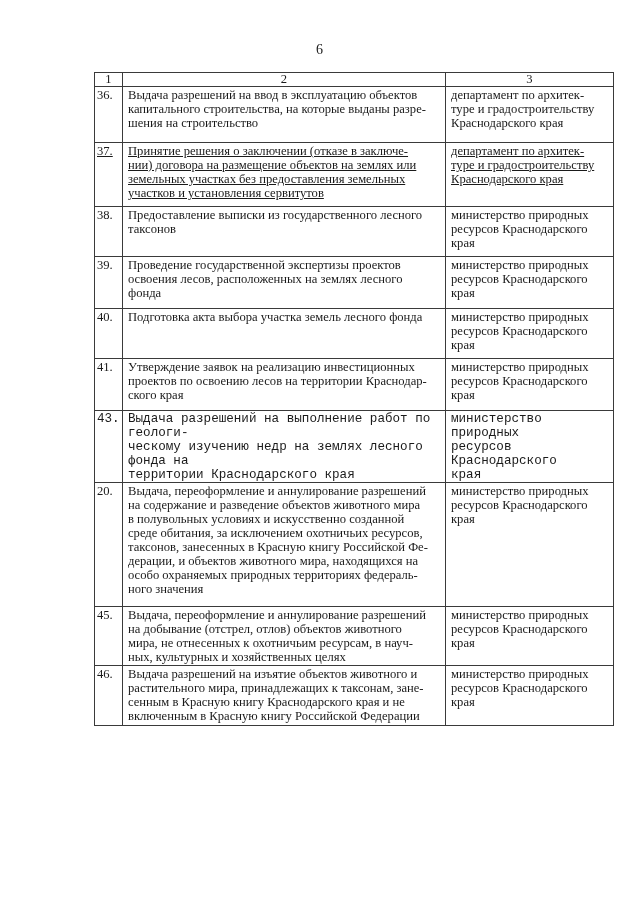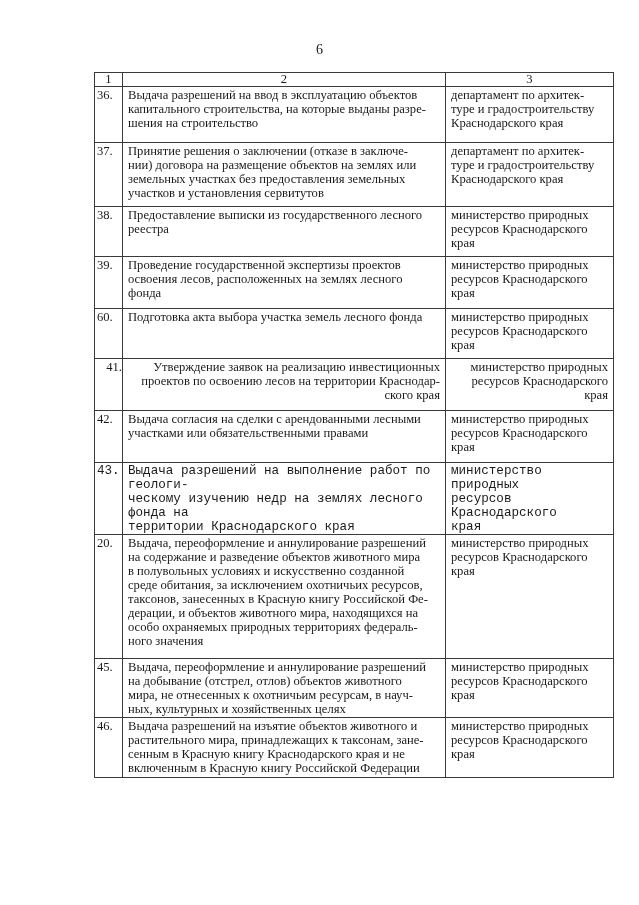--- a/index.html
+++ b/index.html
@@ -35,67 +35,59 @@
     </tr>
   <tr style="height: 56px;">
         <td class="num">36.</td>
         <td class="txt">Выдача разрешений на ввод в эксплуатацию объектов
 капитального строительства, на которые выданы разре-
 шения на строительство</td>
         <td class="txt">департамент по архитек-
 туре и градостроительству
 Краснодарского края</td>
       </tr>
-      <tr style="height: 64px;">
+      <tr style="height: 64px; text-decoration: underline;">
         <td class="num">37.</td>
         <td class="txt">Принятие решения о заключении (отказе в заключе-
 нии) договора на размещение объектов на землях или
 земельных участках без предоставления земельных
 участков и установления сервитутов</td>
         <td class="txt">департамент по архитек-
 туре и градостроительству
 Краснодарского края</td>
       </tr>
       <tr style="height: 50px; margin-top: 14px;">
         <td class="num">38.</td>
         <td class="txt">Предоставление выписки из государственного лесного
-реестра</td>
+таксонов</td>
         <td class="txt">министерство природных
 ресурсов Краснодарского
 края</td>
       </tr>
       <tr style="height: 52px; margin-top: 17px;">
         <td class="num">39.</td>
         <td class="txt">Проведение государственной экспертизы проектов
 освоения лесов, расположенных на землях лесного
 фонда</td>
         <td class="txt">министерство природных
 ресурсов Краснодарского
 края</td>
       </tr>
       <tr style="height: 50px;">
-        <td class="num">60.</td>
+        <td class="num">40.</td>
         <td class="txt">Подготовка акта выбора участка земель лесного фонда</td>
         <td class="txt">министерство природных
 ресурсов Краснодарского
 края</td>
       </tr>
-      <tr style="height: 52px; text-align: right;">
+      <tr style="height: 52px;">
         <td class="num">41.</td>
         <td class="txt">Утверждение заявок на реализацию инвестиционных
 проектов по освоению лесов на территории Краснодар-
 ского края</td>
-        <td class="txt">министерство природных
-ресурсов Краснодарского
-края</td>
-      </tr>
-      <tr style="height: 52px;">
-        <td class="num">42.</td>
-        <td class="txt">Выдача согласия на сделки с арендованными лесными
-участками или обязательственными правами</td>
         <td class="txt">министерство природных
 ресурсов Краснодарского
 края</td>
       </tr>
       <tr style="height: 52px; font-family: Liberation Mono, monospace;">
         <td class="num">43.</td>
         <td class="txt">Выдача разрешений на выполнение работ по геологи-
 ческому изучению недр на землях лесного фонда на
 территории Краснодарского края</td>
         <td class="txt">министерство природных

